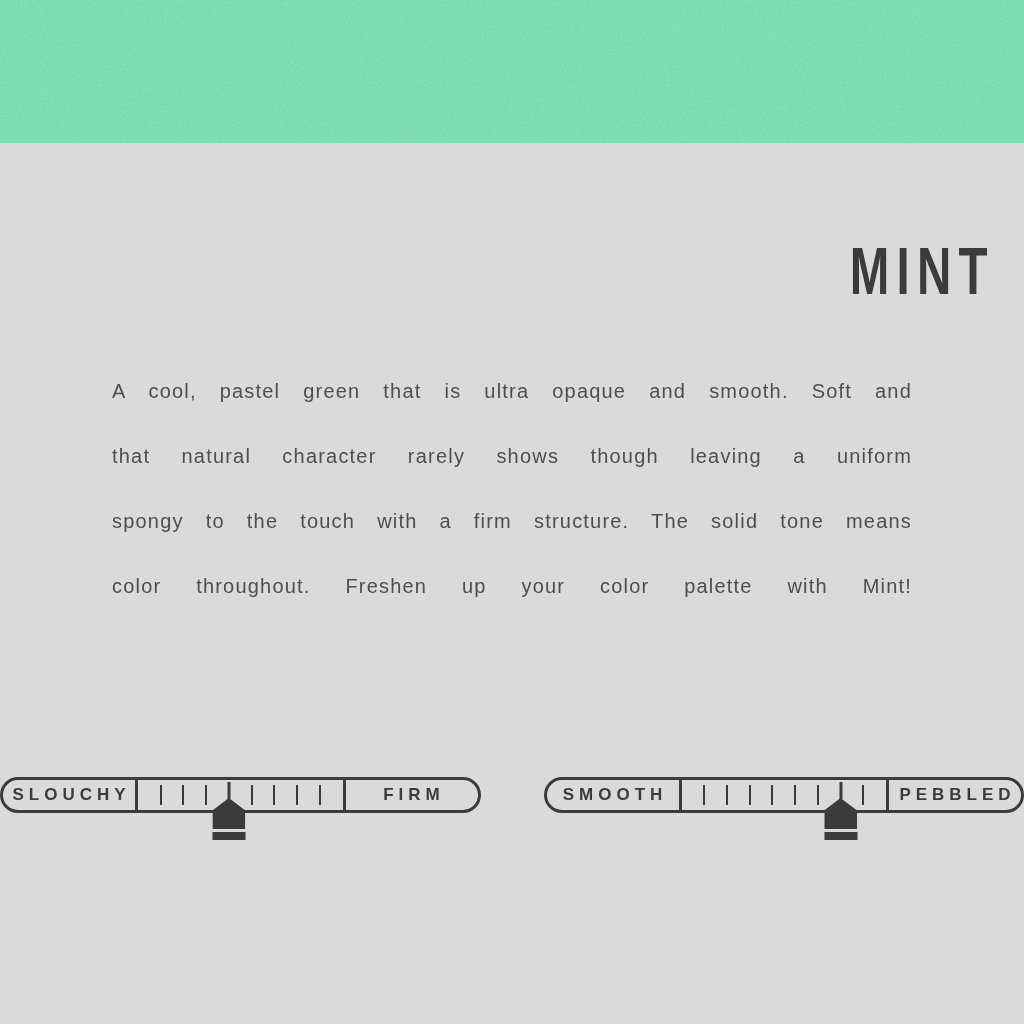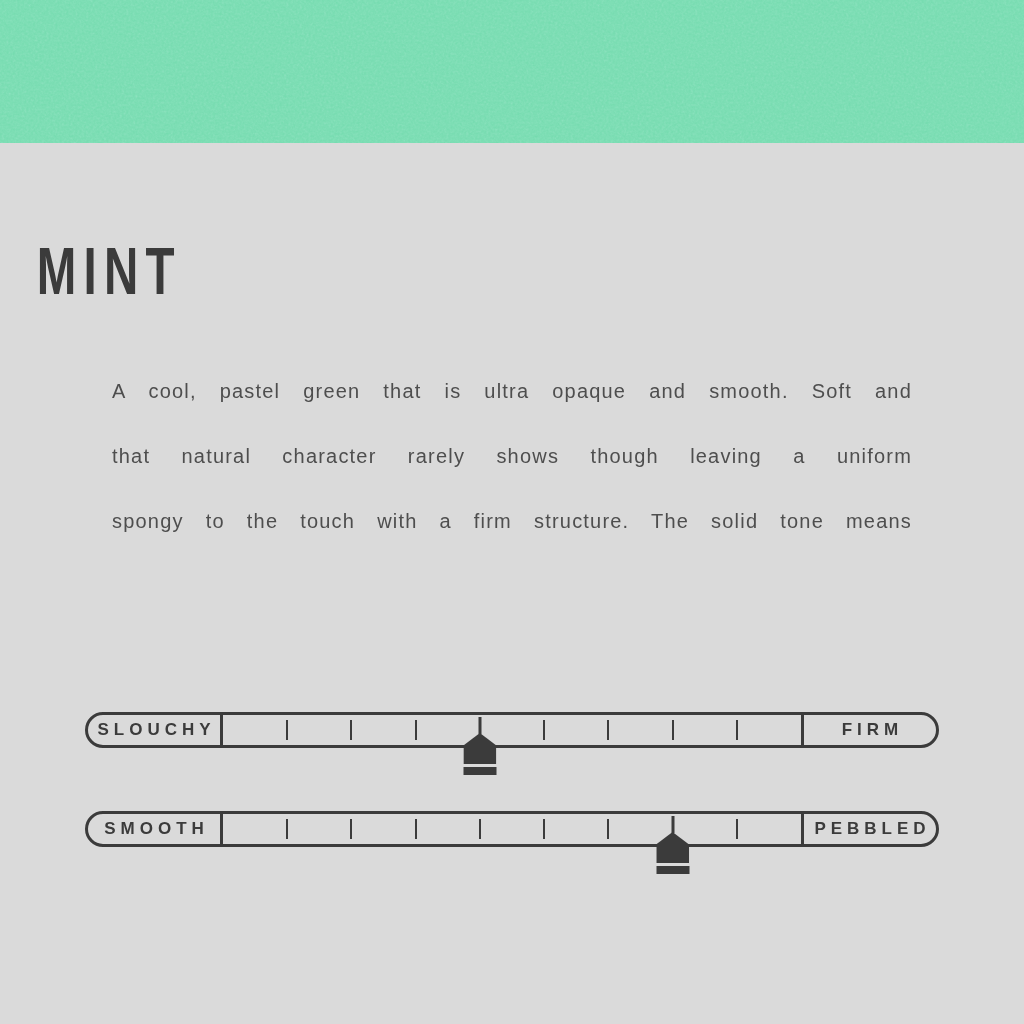--- a/index.html
+++ b/index.html
@@ -6,31 +6,31 @@
   html,body { width:1024px; height:1024px; }
   body { font-family:"Liberation Sans", sans-serif; background:#ffffff; }
 
   .page { position:relative; width:1024px; height:1024px; background:var(--bg,#dadada); overflow:hidden; }
 
   
   .swatch { position:relative; height:143px; background:var(--mint,#76dcb0); }
   .swatch svg { position:absolute; left:0; top:0; width:100%; height:100%; mix-blend-mode:overlay; }
 
   
-  .title-wrap { margin-top:95px; display:flex; justify-content:flex-start; }
+  .title-wrap { margin-top:95px; display:flex; justify-content:flex-end; }
   .title { font-size:66px; line-height:66px; font-weight:700; letter-spacing:10px; padding-left:10px;
            color:var(--ink,#3b3b3b); transform:scaleX(0.72); white-space:nowrap; }
 
   
   .desc { width:800px; margin:55px auto 0; font-size:20px; line-height:65px;
           color:var(--body-text,#4e4e4e); letter-spacing:1.2px; word-spacing:2.5px; }
   .desc .line { text-align:justify; text-align-last:justify; white-space:normal; }
 
   
-  .scales { margin-top:158px; display:flex; flex-direction:column; gap:63px; align-items:center; }
+  .scales { margin-top:158px; display:flex; flex-direction:row; gap:63px; align-items:center; }
   .pill { width:854px; height:36px; border:3px solid var(--ink,#3b3b3b); border-radius:18px; display:flex; }
   .cell { display:flex; align-items:center; justify-content:center; font-weight:700; font-size:17px;
           letter-spacing:5px; color:var(--ink,#3b3b3b); }
   .cell span { padding-left:5px; white-space:nowrap; }
   .cell.left  { width:135px; border-right:3px solid var(--ink,#3b3b3b); }
   .cell.right { width:135px; border-left:3px solid var(--ink,#3b3b3b); }
   .track { flex:1; position:relative; }
   .tick { position:absolute; top:50%; transform:translate(-50%,-50%); width:2px; height:20px;
           background:var(--ink,#3b3b3b); }
   .marker { position:absolute; top:0; transform:translateX(-50%); display:flex; flex-direction:column;
@@ -56,20 +56,21 @@
   </div>
 
   <div class="title-wrap">
     <h1 class="title">MINT</h1>
   </div>
 
   <div class="desc">
     <div class="line">A cool, pastel green that is ultra opaque and smooth. Soft and</div>
     <div class="line">that natural character rarely shows though leaving a uniform</div>
     <div class="line">spongy to the touch with a firm structure. The solid tone means</div>
+    <div class="line">color throughout. Freshen up your color palette with Mint!</div>
   </div>
 
   <div class="scales">
 
     <div class="pill">
       <div class="cell left">
         <span>SLOUCHY</span>
       </div>
       <div class="track">
         <div class="marker" style="left: 44.4444%;">

